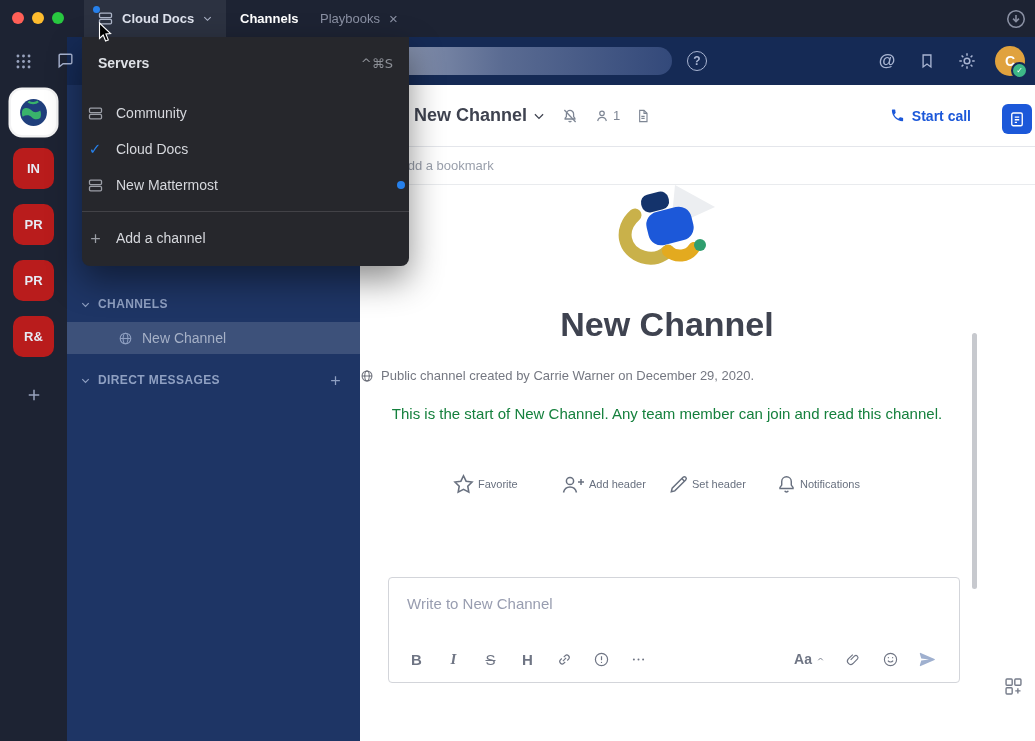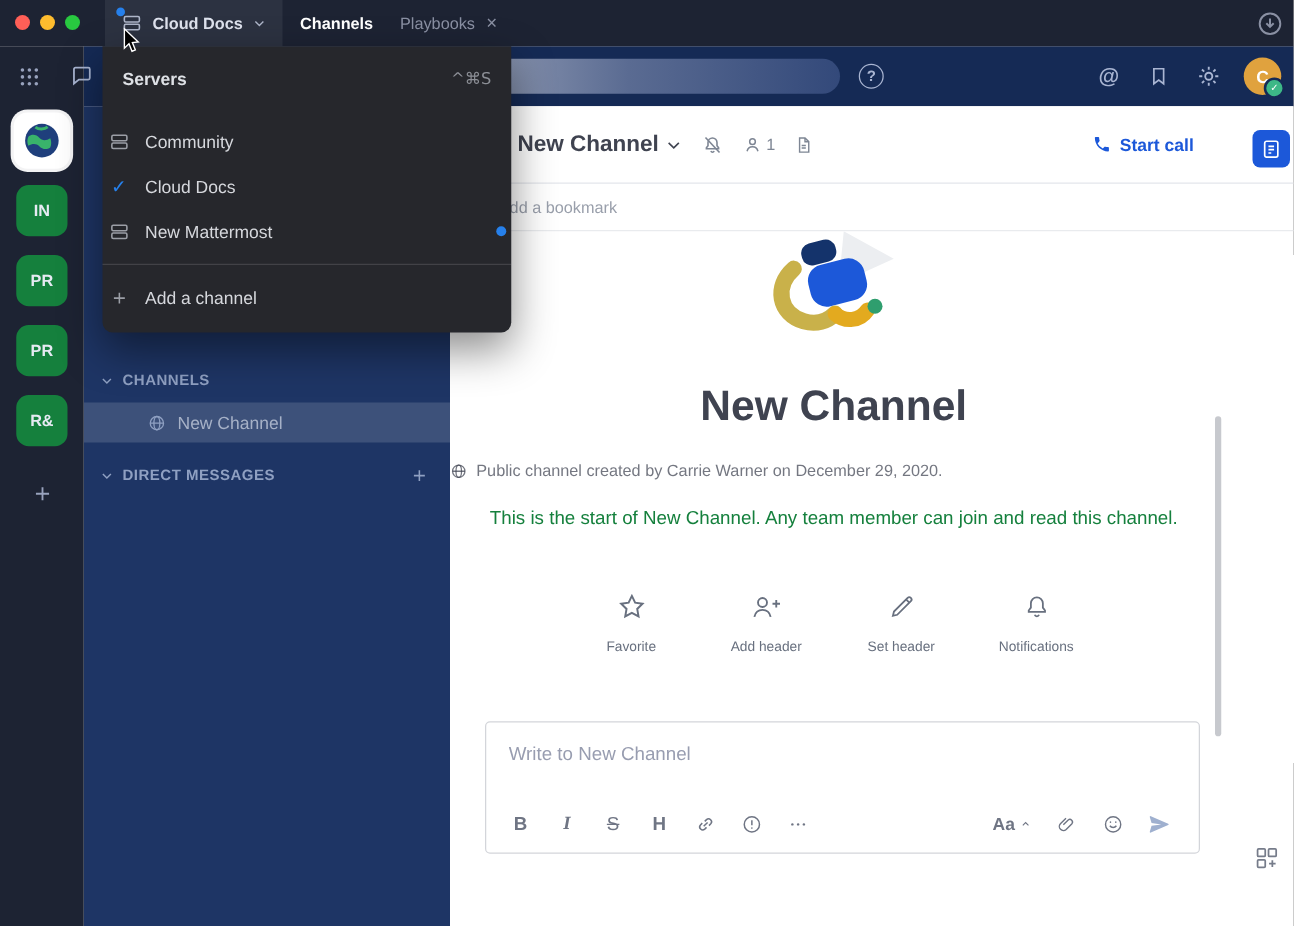--- a/index.html
+++ b/index.html
@@ -33,21 +33,21 @@
   .mi-icon{color:#9b9ea6;display:flex;width:18px;justify-content:center}
   .check{color:#2680eb;font-weight:700;font-size:15px;font-family:"DejaVu Sans","Liberation Sans",sans-serif}
   .menu-dot{margin-left:auto;width:8px;height:8px;border-radius:50%;background:#2680eb}
   .menu-divider{height:1px;background:rgba(255,255,255,.13);margin:8px 0}
 
   
   .team-sidebar{position:absolute;left:0;top:37px;width:67px;bottom:0;background:var(--titlebar,#1d2333);z-index:6}
   .products-btn{position:absolute;left:14px;top:15px;color:#98a2bd}
   .chat-btn{position:absolute;left:56px;top:51px;color:#a9b5d2;z-index:7}
   .team{position:absolute;left:13px;width:41px;height:41px;border-radius:10px;display:flex;align-items:center;
-    justify-content:center;color:#e6eaf3;font-size:13px;font-weight:700;background:#15803d}
+    justify-content:center;color:#e6eaf3;font-size:13px;font-weight:700;background:#b91c1c}
   .team-globe{left:11px;top:53px;width:45px;height:45px;border-radius:11px;background:#fff;
     box-shadow:0 0 0 2.5px rgba(255,255,255,.95)}
   .t1{top:111px}.t2{top:167px}.t3{top:223px}.t4{top:279px}
   .team-add{top:337px;background:transparent;color:#98a2bd}
 
   
   .global-header{position:absolute;left:67px;top:37px;right:0;height:48px;background:var(--header_bg,#152a55)}
   .search-box{position:absolute;left:298px;top:10px;width:307px;height:28px;border-radius:14px;
     background:linear-gradient(90deg,#97a1b8 0%,#5a6b92 45%,#33497a 100%)}
   .help-btn{position:absolute;left:620px;top:14px;width:20px;height:20px;border:1.6px solid #a9b5d2;border-radius:50%;
@@ -74,32 +74,32 @@
 
   
   .main{position:absolute;left:360px;top:85px;right:0;bottom:0;background:#fff}
   .channel-header{position:absolute;left:0;right:0;top:0;height:62px;border-bottom:1px solid #e4e6eb;
     display:flex;align-items:center;padding:0 16px 0 54px;color:#7e8694;box-sizing:border-box}
   .ch-title{color:#3f4350;font-size:18px;font-weight:700}
   .ch-chevron{color:#3f4350;margin-left:5px;display:flex}
   .ch-icon{margin-left:15px;display:flex;align-items:center}
   .members{display:flex;align-items:center;gap:3px;font-size:13px;margin-left:15px}
   .start-call{margin-left:auto;display:flex;align-items:center;gap:7px;color:var(--accent,#1c58d9);
-    font-size:14px;font-weight:700;margin-right:46px}
+    font-size:14px;font-weight:700;margin-right:30px}
   .bookmark-bar{position:absolute;left:0;right:0;top:62px;height:38px;border-bottom:1px solid #e9ebee;
     display:flex;align-items:center;gap:6px;padding-left:20px;color:#999fab;font-size:13px;box-sizing:border-box}
   .bb-icon{display:flex;color:#999fab}
 
   .intro{position:absolute;left:0;top:100px;width:614px;text-align:center}
   .intro h1{margin:22px 0 0;font-size:34px;font-weight:700;color:#3f4350}
   .intro-meta{margin-top:24px;display:flex;align-items:center;gap:7px;
     color:rgba(63,67,80,.72);font-size:13px}
   .intro-desc{margin:20px auto 0;width:560px;font-size:15px;line-height:22px;color:#15803d}
   .intro-actions{margin-top:46px;display:flex;justify-content:center}
-  .action{width:108px;display:flex;flex-direction:column;align-items:center;gap:14px;color:#68707f;font-size:11px}
+  .action{width:108px;display:flex;align-items:center;gap:2px;color:#68707f;font-size:11px}
   .action .a-icon{height:26px;display:flex;align-items:center;color:#68707f}
 
   .scrollbar{position:absolute;left:612px;top:248px;width:5px;height:256px;border-radius:3px;background:#c7c9ce}
 
   .composer{position:absolute;left:28px;top:492px;width:572px;height:106px;border:1px solid #d3d5da;border-radius:4px;box-sizing:border-box}
   .composer input{width:100%;box-sizing:border-box;border:0;outline:none;background:transparent;
     padding:17px 18px 0;font-size:15px;font-family:inherit;color:#3f4350}
   .composer input::placeholder{color:#989db0}
   .comp-toolbar{position:absolute;left:0;right:0;bottom:0;height:46px;display:flex;align-items:center;padding:0 13px 0 9px}
   .tb-btn{width:28px;height:28px;margin:0 4.5px;display:flex;align-items:center;justify-content:center;color:#6f7584;font-size:15px}

